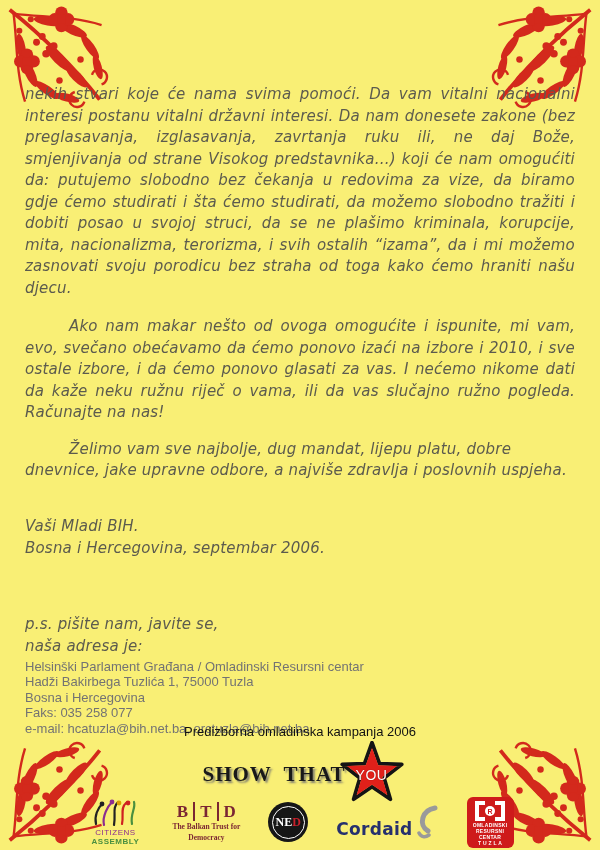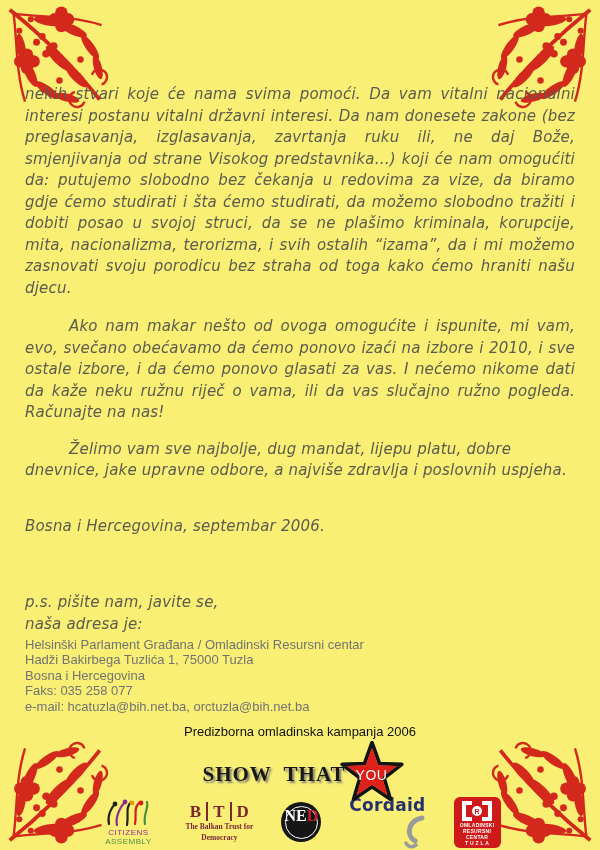--- a/index.html
+++ b/index.html
@@ -57,37 +57,37 @@
   }
   .logos{
     position:absolute;top:794px;left:0;width:100%;height:56px;
     display:flex;align-items:center;justify-content:center;gap:28px;
   }
   .logo{display:flex;flex-direction:column;align-items:center;}
   
   .hca{width:58px;}
   .hca svg{width:54px;height:30px;display:block;}
   .hca .l1{font-size:8px;font-weight:normal;color:#8b2d8f;letter-spacing:0.5px;line-height:9px;}
-  .hca .l2{font-size:8px;font-weight:normal;color:#4a8f3f;letter-spacing:0.5px;line-height:9px;}
+  .hca .l2{font-size:8px;font-weight:bold;color:#4a8f3f;letter-spacing:0.5px;line-height:9px;}
   
   .btd{color:#7b2633;font-family:"Liberation Serif",serif;}
   .btd-row{display:flex;align-items:center;}
   .btd-letter{font-size:17px;font-weight:bold;line-height:18px;}
   .btd-bar{width:2px;height:19px;background:#7b2633;margin:0 5px;}
   .btd-sub{font-size:7.5px;font-weight:bold;line-height:8.5px;text-align:center;margin-top:2px;}
   
   .ned{width:40px;height:40px;border-radius:50%;background:#161616;
        display:flex;align-items:center;justify-content:center;}
   .ned-ring{width:31px;height:31px;border-radius:50%;border:1.5px solid #fff;
-       display:flex;justify-content:center;
-       font-family:"Liberation Serif",serif;font-weight:bold;font-size:16px;}
+       display:flex;align-items:center;justify-content:center;
+       font-family:"Liberation Serif",serif;font-weight:bold;font-size:12px;}
   .ned-ring .w{color:#fff;}
   .ned-ring .r{color:#c8202a;}
   
-  .cordaid{flex-direction:column;align-items:flex-end;}
+  .cordaid{flex-direction:row;align-items:flex-end;}
   .cordaid-text{font-family:"DejaVu Sans",sans-serif;font-weight:bold;
        font-size:17px;color:#26306e;letter-spacing:0.3px;}
   .cordaid svg{width:24px;height:34px;margin-left:2px;display:block;}
   
   .orc{width:47px;height:51px;background:#ce1a1a;border-radius:6px;
        display:flex;flex-direction:column;align-items:center;justify-content:flex-start;
        padding-top:3px;box-sizing:border-box;}
   .orc svg{width:34px;height:22px;display:block;}
   .orc-line{color:#fff;font-size:5px;font-weight:bold;line-height:6px;letter-spacing:0.3px;text-align:center;}
 </style>
@@ -268,20 +268,21 @@
       </g>
     </svg>
   </div>
 
   <main class="letter">
     <p class="hand p1">nekih stvari koje će nama svima pomoći. Da vam vitalni nacionalni interesi postanu vitalni državni interesi. Da nam donesete zakone (bez preglasavanja, izglasavanja, zavrtanja ruku ili, ne daj Bože, smjenjivanja od strane Visokog predstavnika...) koji će nam omogućiti da: putujemo slobodno bez čekanja u redovima za vize, da biramo gdje ćemo studirati i šta ćemo studirati, da možemo slobodno tražiti  i dobiti posao u svojoj struci, da se ne plašimo kriminala, korupcije, mita, nacionalizma, terorizma, i svih ostalih “izama”, da i mi možemo zasnovati svoju porodicu bez straha od toga kako ćemo hraniti našu djecu.</p>
     <p class="hand p2">Ako nam makar nešto od ovoga omogućite i ispunite, mi vam, evo, svečano obećavamo da ćemo ponovo izaći na izbore i 2010, i sve ostale izbore, i da ćemo ponovo glasati za vas. I nećemo nikome dati da kaže neku ružnu riječ o vama, ili da vas slučajno ružno pogleda.  Računajte  na  nas!</p>
     <p class="hand p3">Želimo vam sve najbolje, dug mandat, lijepu platu, dobre dnevnice, jake upravne odbore, a najviše zdravlja i poslovnih uspjeha.</p>
 
     <div class="hand signature">
+      <div>Vaši Mladi BIH.</div>
       <div>Bosna i Hercegovina, septembar 2006.</div>
     </div>
 
     <div class="hand ps">
       <div>p.s. pišite nam, javite se,</div>
       <div>naša adresa je:</div>
     </div>
 
     <div class="address">
       <div>Helsinški Parlament Građana / Omladinski Resursni centar</div>

